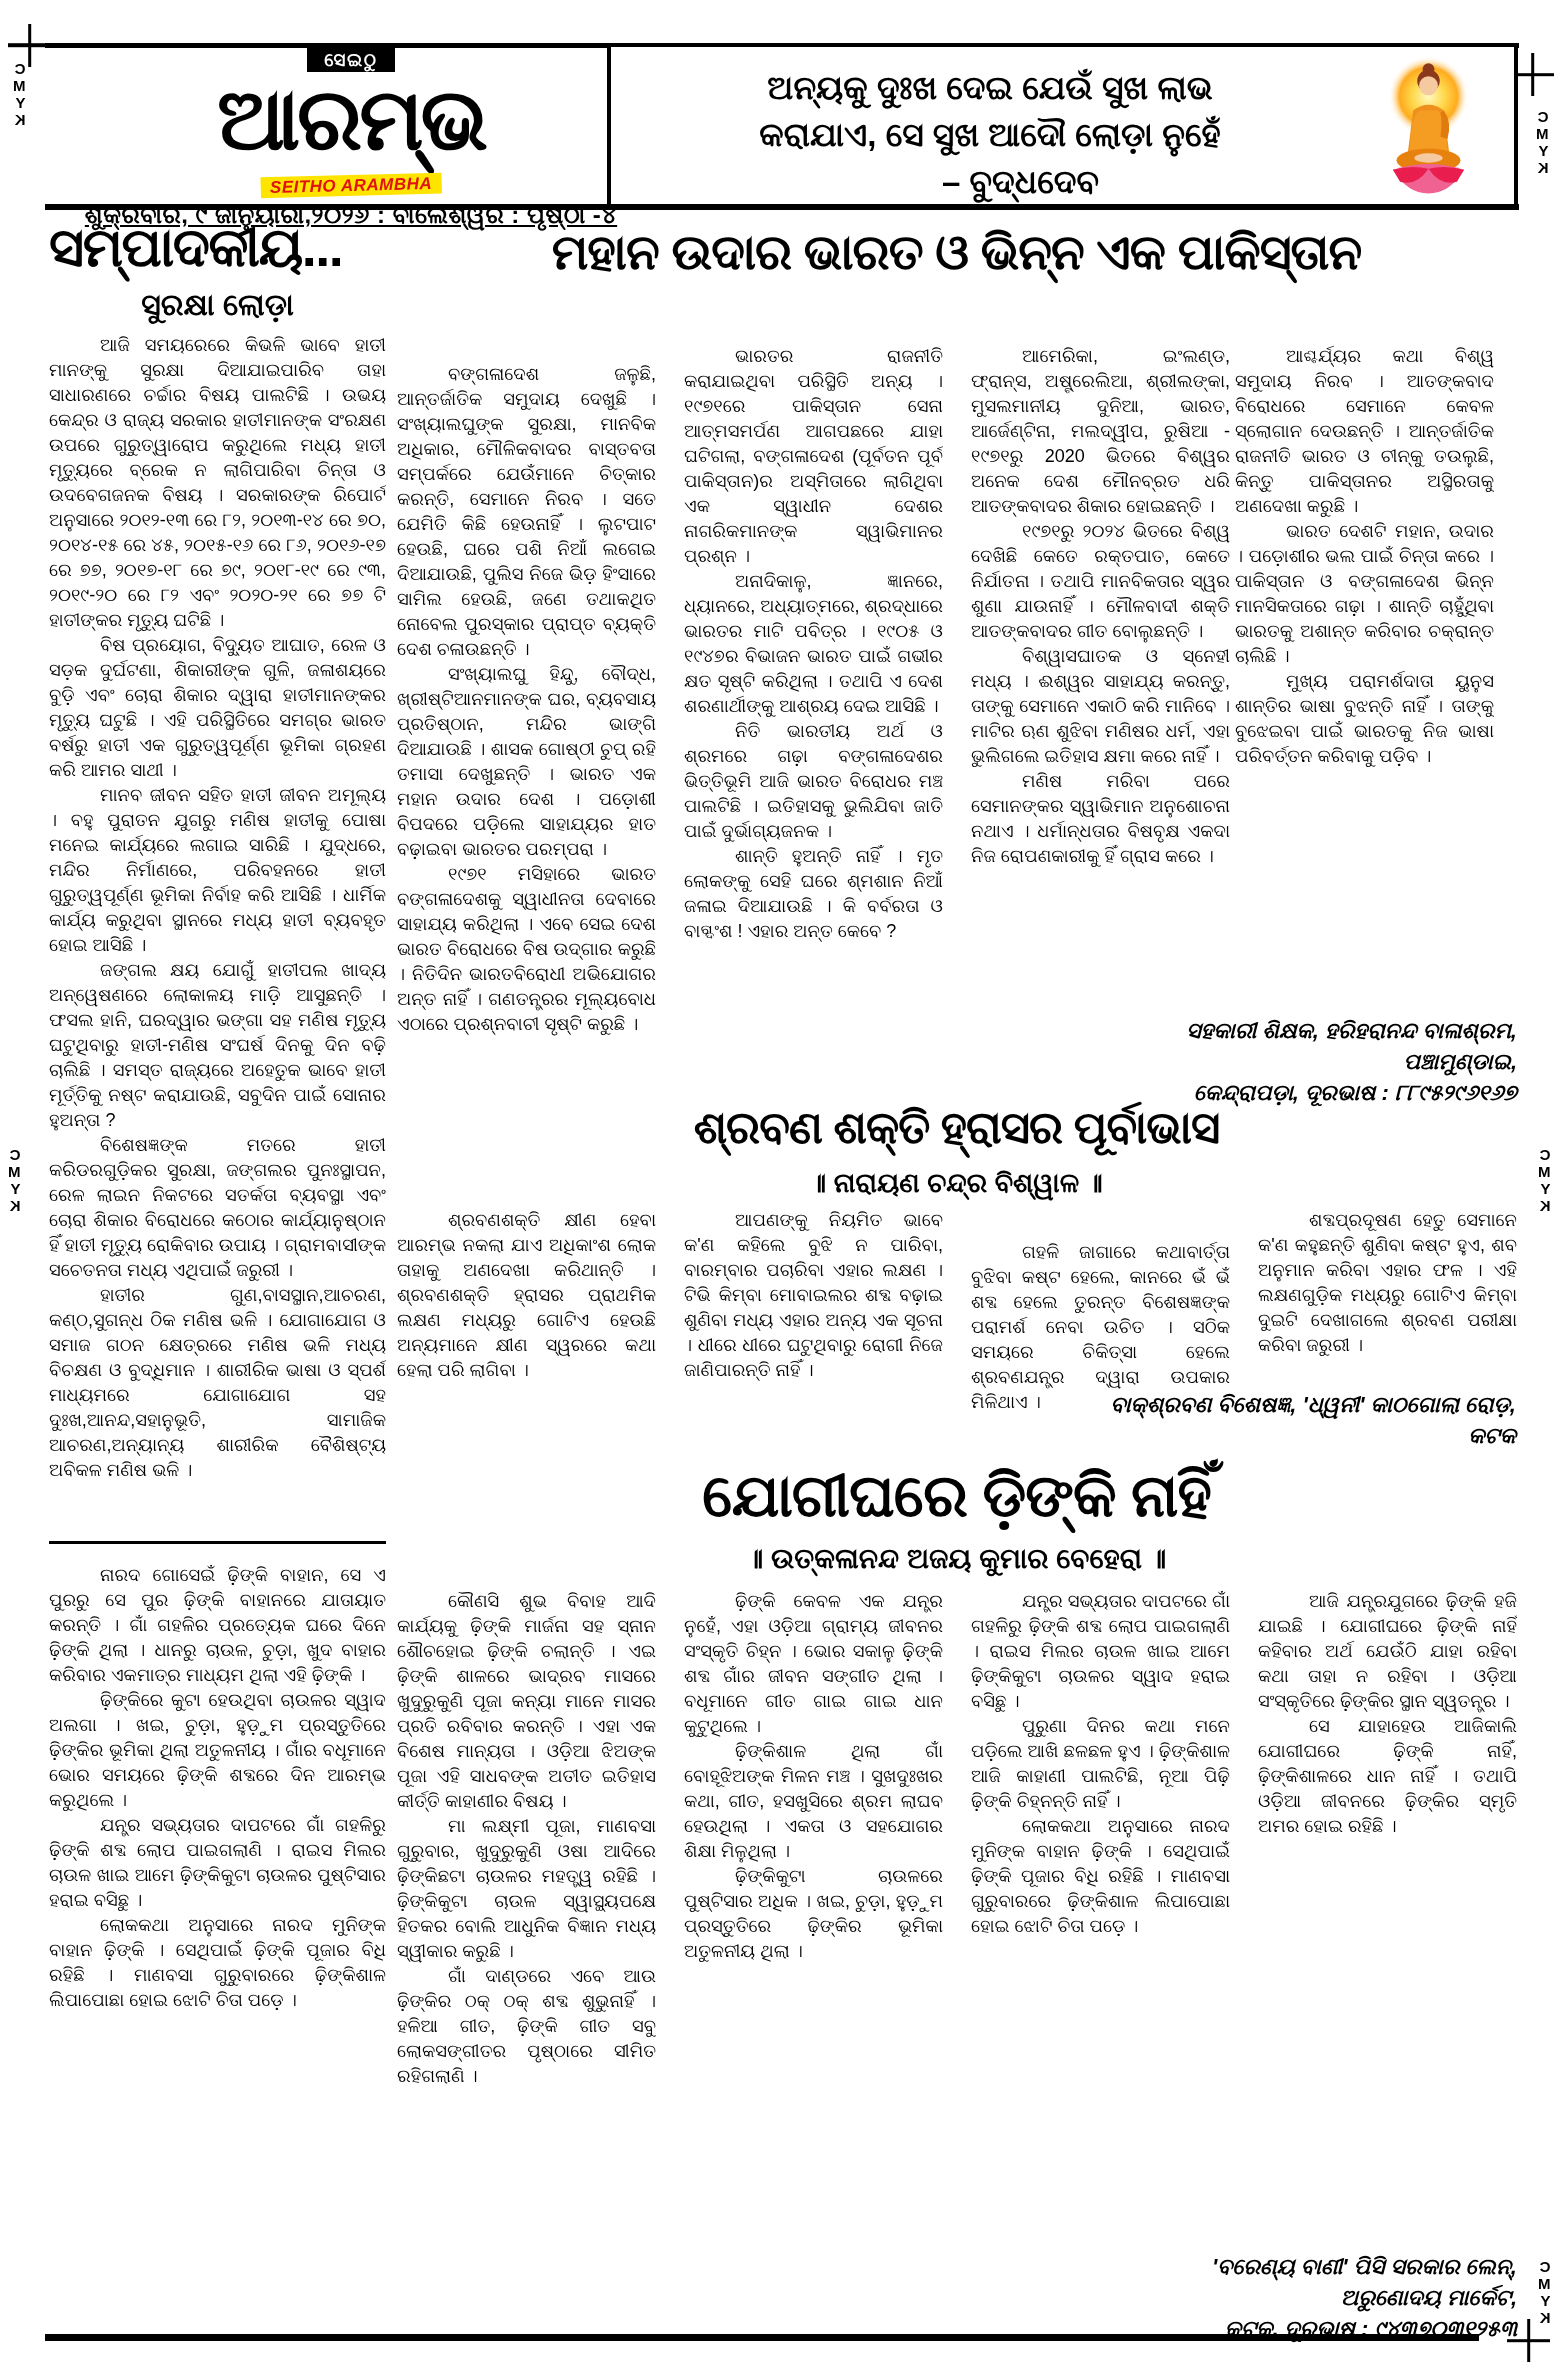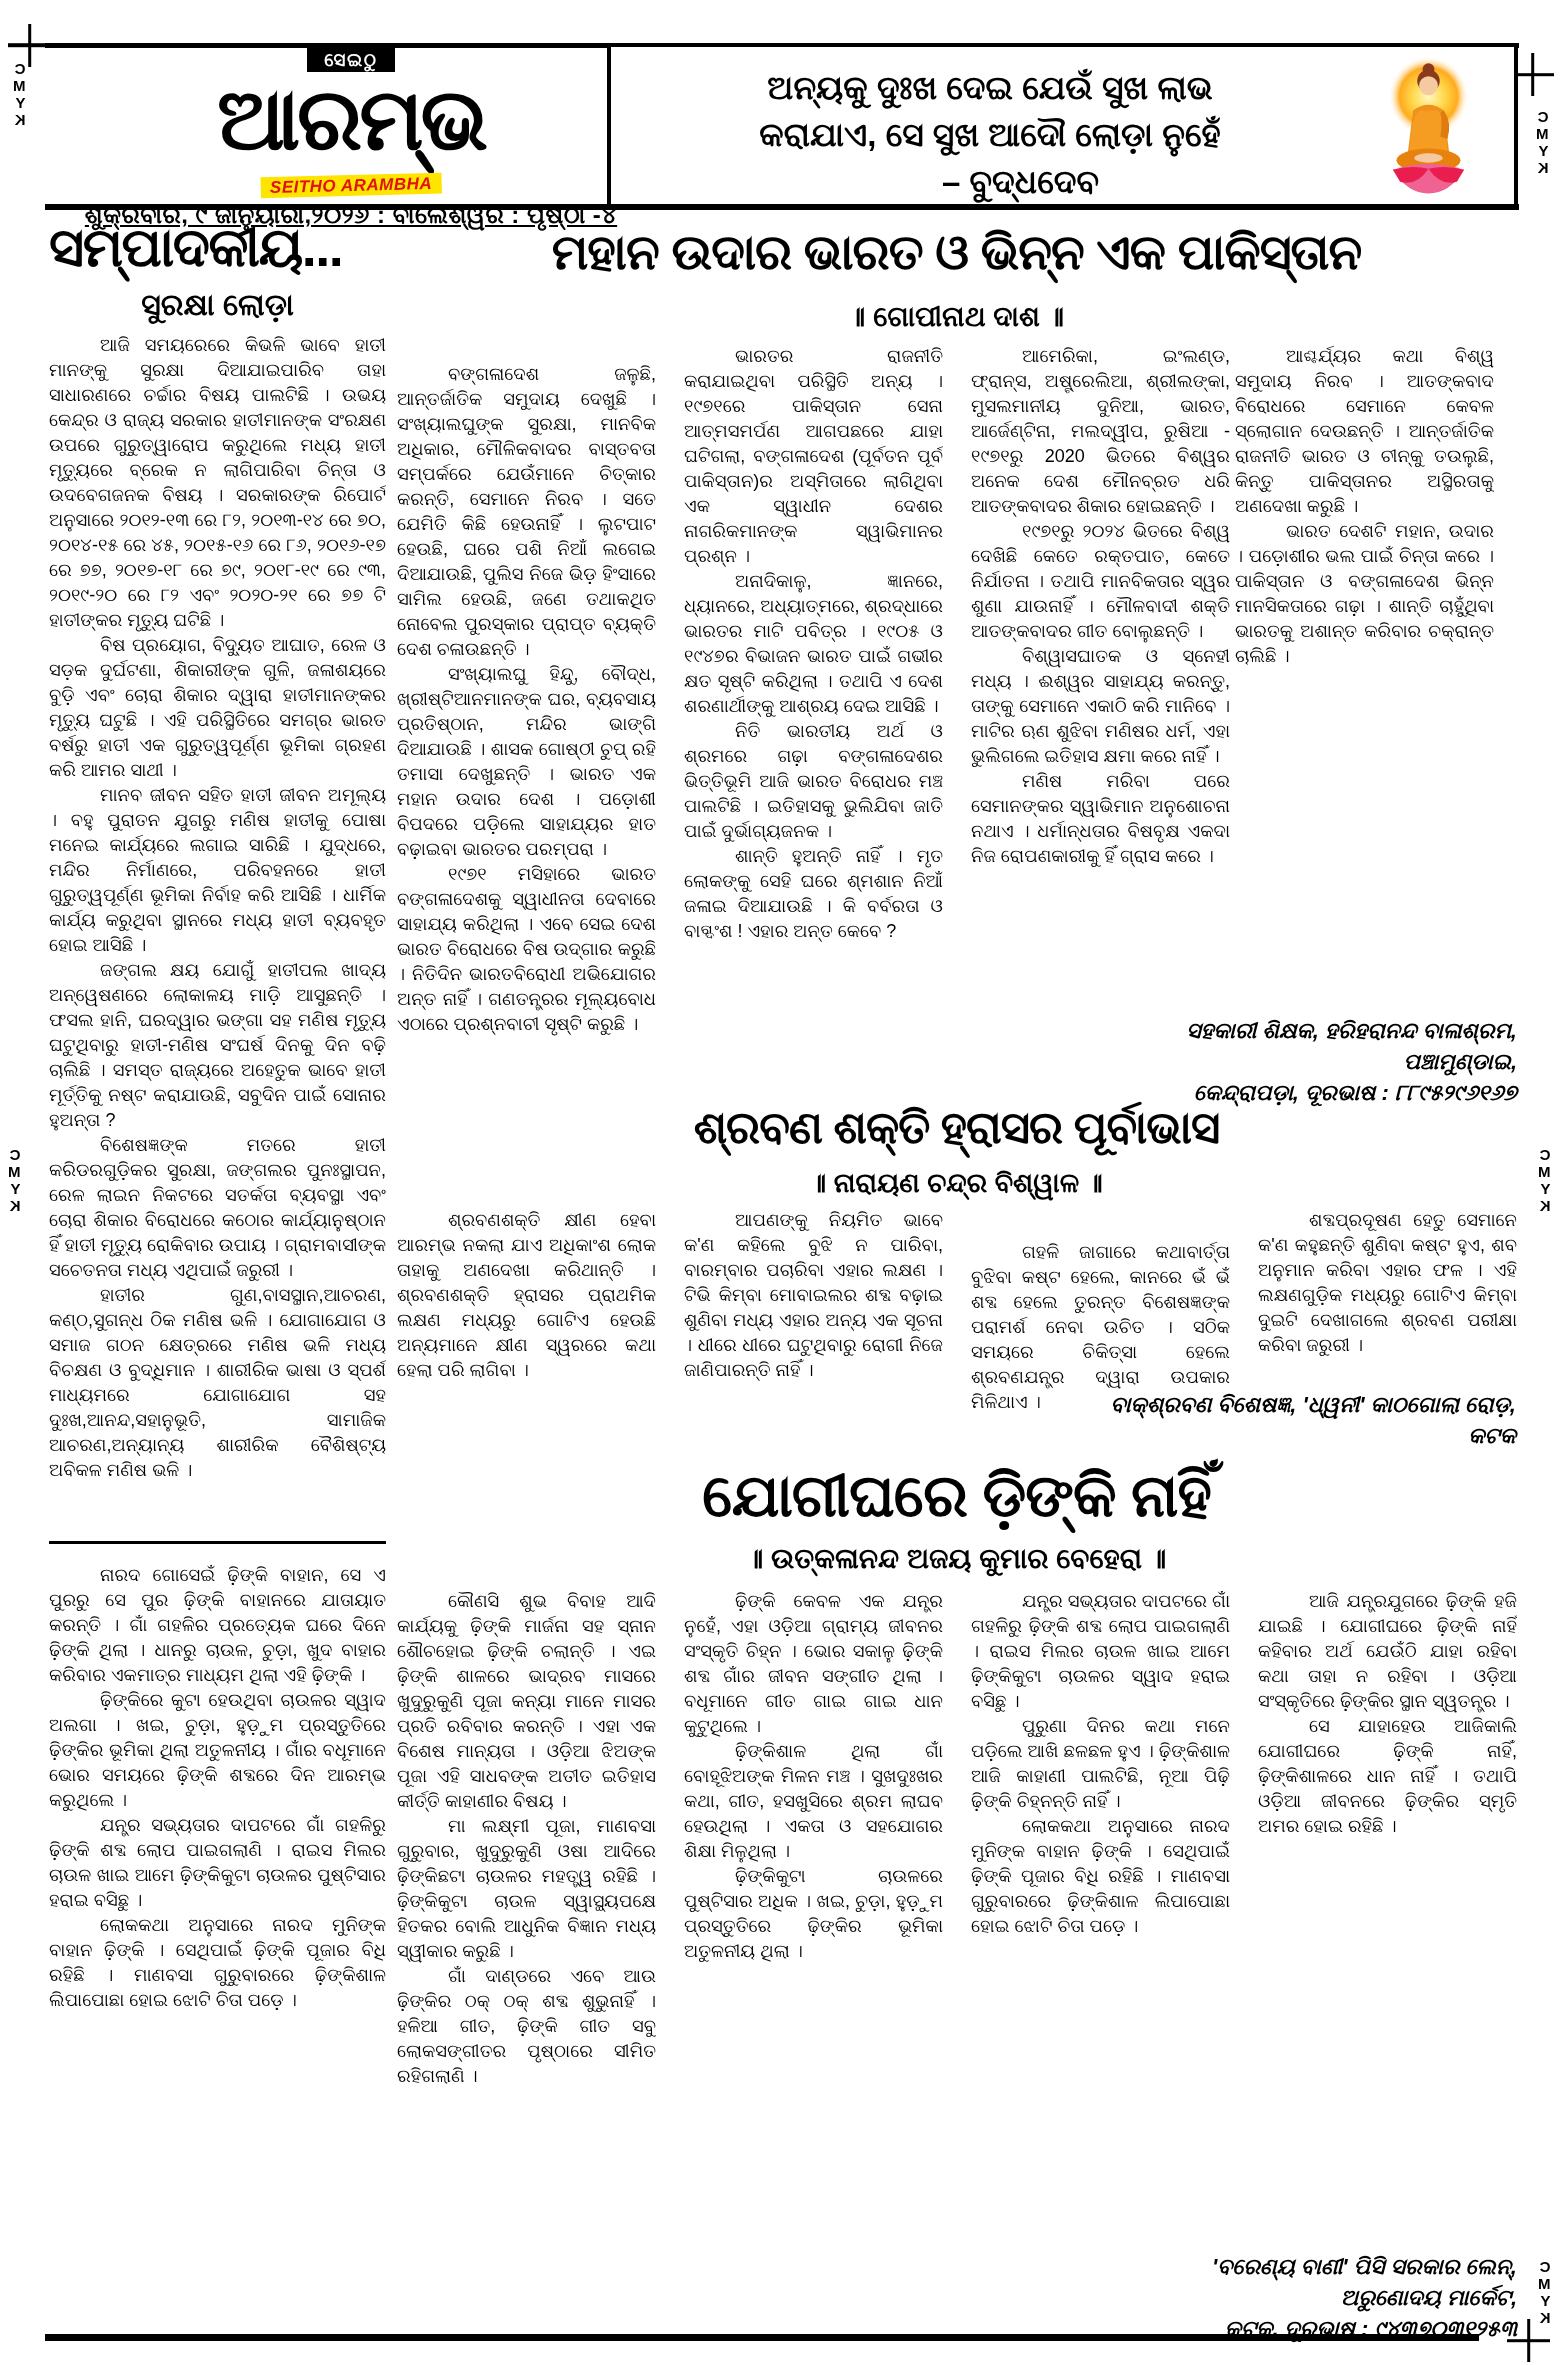--- a/index.html
+++ b/index.html
@@ -120,41 +120,41 @@
   <div class="rule" style="left:49px;top:1541px;width:337px;height:3.1px;"></div>
 
   <div class="bodytext" style="left:49px;top:1563px;width:337px;height:766px;">
       <p class="para">ନାରଦ ଗୋସେଇଁ ଢ଼ିଙ୍କି ବାହାନ, ସେ ଏ ପୁରରୁ ସେ ପୁର ଢ଼ିଙ୍କି ବାହାନରେ ଯାତାୟାତ କରନ୍ତି । ଗାଁ ଗହଳିର ପ୍ରତ୍ୟେକ ଘରେ ଦିନେ ଢ଼ିଙ୍କି ଥିଲା । ଧାନରୁ ଚାଉଳ, ଚୁଡ଼ା, ଖୁଦ ବାହାର କରିବାର ଏକମାତ୍ର ମାଧ୍ୟମ ଥିଲା ଏହି ଢ଼ିଙ୍କି ।</p>
       <p class="para">ଢ଼ିଙ୍କିରେ କୁଟା ହେଉଥିବା ଚାଉଳର ସ୍ୱାଦ ଅଲଗା । ଖଇ, ଚୁଡ଼ା, ହୁଡ଼ୁମ ପ୍ରସ୍ତୁତିରେ ଢ଼ିଙ୍କିର ଭୂମିକା ଥିଲା ଅତୁଳନୀୟ । ଗାଁର ବଧୂମାନେ ଭୋର ସମୟରେ ଢ଼ିଙ୍କି ଶବ୍ଦରେ ଦିନ ଆରମ୍ଭ କରୁଥିଲେ ।</p>
       <p class="para">ଯନ୍ତ୍ର ସଭ୍ୟତାର ଦାପଟରେ ଗାଁ ଗହଳିରୁ ଢ଼ିଙ୍କି ଶବ୍ଦ ଲୋପ ପାଇଗଲାଣି । ରାଇସ ମିଲର ଚାଉଳ ଖାଇ ଆମେ ଢ଼ିଙ୍କିକୁଟା ଚାଉଳର ପୁଷ୍ଟିସାର ହରାଇ ବସିଛୁ ।</p>
       <p class="para">ଲୋକକଥା ଅନୁସାରେ ନାରଦ ମୁନିଙ୍କ ବାହାନ ଢ଼ିଙ୍କି । ସେଥିପାଇଁ ଢ଼ିଙ୍କି ପୂଜାର ବିଧି ରହିଛି । ମାଣବସା ଗୁରୁବାରରେ ଢ଼ିଙ୍କିଶାଳ ଲିପାପୋଛା ହୋଇ ଝୋଟି ଚିତା ପଡ଼େ ।</p>
     </div>
 
   <div class="headline" style="top:224px;font-size:49px;">ମହାନ ଉଦାର ଭାରତ ଓ ଭିନ୍ନ ଏକ ପାକିସ୍ତାନ</div>
-  <div class="byline" style="top:301px;font-size:28px;">॥ ଗୋପୀନାଥ ଦାଶ ॥</div>
   <div class="bodytext" style="left:397px;top:362px;width:259px;height:748px;">
       <p class="para">ବଙ୍ଗଳାଦେଶ ଜଳୁଛି, ଆନ୍ତର୍ଜାତିକ ସମୁଦାୟ ଦେଖୁଛି । ସଂଖ୍ୟାଲଘୁଙ୍କ ସୁରକ୍ଷା, ମାନବିକ ଅଧିକାର, ମୌଳିକବାଦର ବାସ୍ତବତା ସମ୍ପର୍କରେ ଯେଉଁମାନେ ଚିତ୍କାର କରନ୍ତି, ସେମାନେ ନିରବ । ସତେ ଯେମିତି କିଛି ହେଉନାହିଁ । ଲୁଟପାଟ ହେଉଛି, ଘରେ ପଶି ନିଆଁ ଲଗେଇ ଦିଆଯାଉଛି, ପୁଲିସ ନିଜେ ଭିଡ଼ ହିଂସାରେ ସାମିଲ ହେଉଛି, ଜଣେ ତଥାକଥିତ ନୋବେଲ ପୁରସ୍କାର ପ୍ରାପ୍ତ ବ୍ୟକ୍ତି ଦେଶ ଚଳାଉଛନ୍ତି ।</p>
       <p class="para">ସଂଖ୍ୟାଲଘୁ ହିନ୍ଦୁ, ବୌଦ୍ଧ, ଖ୍ରୀଷ୍ଟିଆନମାନଙ୍କ ଘର, ବ୍ୟବସାୟ ପ୍ରତିଷ୍ଠାନ, ମନ୍ଦିର ଭାଙ୍ଗି ଦିଆଯାଉଛି । ଶାସକ ଗୋଷ୍ଠୀ ଚୁପ୍ ରହି ତମାସା ଦେଖୁଛନ୍ତି । ଭାରତ ଏକ ମହାନ ଉଦାର ଦେଶ । ପଡ଼ୋଶୀ ବିପଦରେ ପଡ଼ିଲେ ସାହାଯ୍ୟର ହାତ ବଢ଼ାଇବା ଭାରତର ପରମ୍ପରା ।</p>
       <p class="para">୧୯୭୧ ମସିହାରେ ଭାରତ ବଙ୍ଗଳାଦେଶକୁ ସ୍ୱାଧୀନତା ଦେବାରେ ସାହାଯ୍ୟ କରିଥିଲା । ଏବେ ସେଇ ଦେଶ ଭାରତ ବିରୋଧରେ ବିଷ ଉଦ୍‌ଗାର କରୁଛି । ନିତିଦିନ ଭାରତବିରୋଧୀ ଅଭିଯୋଗର ଅନ୍ତ ନାହିଁ । ଗଣତନ୍ତ୍ରର ମୂଲ୍ୟବୋଧ ଏଠାରେ ପ୍ରଶ୍ନବାଚୀ ସୃଷ୍ଟି କରୁଛି ।</p>
     </div>
   <div class="bodytext" style="left:684px;top:344px;width:259px;height:748px;">
       <p class="para">ଭାରତର ରାଜନୀତି କରାଯାଇଥିବା ପରିସ୍ଥିତି ଅନ୍ୟ । ୧୯୭୧ରେ ପାକିସ୍ତାନ ସେନା ଆତ୍ମସମର୍ପଣ ଆଗପଛରେ ଯାହା ଘଟିଗଲା, ବଙ୍ଗଳାଦେଶ (ପୂର୍ବତନ ପୂର୍ବ ପାକିସ୍ତାନ)ର ଅସ୍ମିତାରେ ଲାଗିଥିବା ଏକ ସ୍ୱାଧୀନ ଦେଶର ନାଗରିକମାନଙ୍କ ସ୍ୱାଭିମାନର ପ୍ରଶ୍ନ ।</p>
       <p class="para">ଅନାଦିକାଳୁ, ଜ୍ଞାନରେ, ଧ୍ୟାନରେ, ଅଧ୍ୟାତ୍ମରେ, ଶ୍ରଦ୍ଧାରେ ଭାରତର ମାଟି ପବିତ୍ର । ୧୯୦୫ ଓ ୧୯୪୭ର ବିଭାଜନ ଭାରତ ପାଇଁ ଗଭୀର କ୍ଷତ ସୃଷ୍ଟି କରିଥିଲା । ତଥାପି ଏ ଦେଶ ଶରଣାର୍ଥୀଙ୍କୁ ଆଶ୍ରୟ ଦେଇ ଆସିଛି ।</p>
       <p class="para">ନିତି ଭାରତୀୟ ଅର୍ଥ ଓ ଶ୍ରମରେ ଗଢ଼ା ବଙ୍ଗଳାଦେଶର ଭିତ୍ତିଭୂମି ଆଜି ଭାରତ ବିରୋଧର ମଞ୍ଚ ପାଲଟିଛି । ଇତିହାସକୁ ଭୁଲିଯିବା ଜାତି ପାଇଁ ଦୁର୍ଭାଗ୍ୟଜନକ ।</p>
       <p class="para">ଶାନ୍ତି ହୁଅନ୍ତି ନାହିଁ । ମୃତ ଲୋକଙ୍କୁ ସେହି ଘରେ ଶ୍ମଶାନ ନିଆଁ ଜଳାଇ ଦିଆଯାଉଛି । କି ବର୍ବରତା ଓ ବାଗ୍ଦଂଶ ! ଏହାର ଅନ୍ତ କେବେ ?</p>
     </div>
   <div class="bodytext" style="left:971px;top:344px;width:259px;height:748px;">
       <p class="para">ଆମେରିକା, ଇଂଲଣ୍ଡ, ଫ୍ରାନ୍ସ, ଅଷ୍ଟ୍ରେଲିଆ, ଶ୍ରୀଲଙ୍କା, ମୁସଲମାନୀୟ ଦୁନିଆ, ଭାରତ, ଆର୍ଜେଣ୍ଟିନା, ମଲଦ୍ୱୀପ, ରୁଷିଆ - ୧୯୭୧ରୁ 2020 ଭିତରେ ବିଶ୍ୱର ଅନେକ ଦେଶ ମୌନବ୍ରତ ଧରି ଆତଙ୍କବାଦର ଶିକାର ହୋଇଛନ୍ତି ।</p>
       <p class="para">୧୯୭୧ରୁ ୨୦୨୪ ଭିତରେ ବିଶ୍ୱ ଦେଖିଛି କେତେ ରକ୍ତପାତ, କେତେ ନିର୍ଯାତନା । ତଥାପି ମାନବିକତାର ସ୍ୱର ଶୁଣା ଯାଉନାହିଁ । ମୌଳବାଦୀ ଶକ୍ତି ଆତଙ୍କବାଦର ଗୀତ ବୋଲୁଛନ୍ତି ।</p>
       <p class="para">ବିଶ୍ୱାସଘାତକ ଓ ସ୍ନେହୀ ମଧ୍ୟ । ଈଶ୍ୱର ସାହାଯ୍ୟ କରନ୍ତୁ, ତାଙ୍କୁ ସେମାନେ ଏକାଠି କରି ମାନିବେ । ମାଟିର ଋଣ ଶୁଝିବା ମଣିଷର ଧର୍ମ, ଏହା ଭୁଲିଗଲେ ଇତିହାସ କ୍ଷମା କରେ ନାହିଁ ।</p>
       <p class="para">ମଣିଷ ମରିବା ପରେ ସେମାନଙ୍କର ସ୍ୱାଭିମାନ ଅନୁଶୋଚନା ନଥାଏ । ଧର୍ମାନ୍ଧତାର ବିଷବୃକ୍ଷ ଏକଦା ନିଜ ରୋପଣକାରୀକୁ ହିଁ ଗ୍ରାସ କରେ ।</p>
     </div>
   <div class="bodytext" style="left:1235px;top:344px;width:259px;height:661px;">
       <p class="para">ଆଶ୍ଚର୍ଯ୍ୟର କଥା ବିଶ୍ୱ ସମୁଦାୟ ନିରବ । ଆତଙ୍କବାଦ ବିରୋଧରେ ସେମାନେ କେବଳ ସ୍ଲୋଗାନ ଦେଉଛନ୍ତି । ଆନ୍ତର୍ଜାତିକ ରାଜନୀତି ଭାରତ ଓ ଚୀନ୍‌କୁ ତଉଲୁଛି, କିନ୍ତୁ ପାକିସ୍ତାନର ଅସ୍ଥିରତାକୁ ଅଣଦେଖା କରୁଛି ।</p>
       <p class="para">ଭାରତ ଦେଶଟି ମହାନ, ଉଦାର । ପଡ଼ୋଶୀର ଭଲ ପାଇଁ ଚିନ୍ତା କରେ । ପାକିସ୍ତାନ ଓ ବଙ୍ଗଳାଦେଶ ଭିନ୍ନ ମାନସିକତାରେ ଗଢ଼ା । ଶାନ୍ତି ଚାହୁଁଥିବା ଭାରତକୁ ଅଶାନ୍ତ କରିବାର ଚକ୍ରାନ୍ତ ଚାଲିଛି ।</p>
+      <p class="para">ମୁଖ୍ୟ ପରାମର୍ଶଦାତା ୟୁନୁସ ଶାନ୍ତିର ଭାଷା ବୁଝନ୍ତି ନାହିଁ । ତାଙ୍କୁ ବୁଝେଇବା ପାଇଁ ଭାରତକୁ ନିଜ ଭାଷା ପରିବର୍ତ୍ତନ କରିବାକୁ ପଡ଼ିବ ।</p>
     </div>
   <div class="sig" style="left:1153px;top:1015px;width:364px;">
       <div>ସହକାରୀ ଶିକ୍ଷକ, ହରିହରାନନ୍ଦ ବାଳାଶ୍ରମ, ପଞ୍ଚାମୁଣ୍ଡାଇ,</div>
       <div>କେନ୍ଦ୍ରାପଡ଼ା, ଦୂରଭାଷ : ୮୮୯୫୨୯୬୧୬୭</div>
     </div>
 
   <div class="headline" style="top:1102px;font-size:45px;">ଶ୍ରବଣ ଶକ୍ତି ହ୍ରାସର ପୂର୍ବାଭାସ</div>
   <div class="byline" style="top:1168px;font-size:27px;">॥ ନାରାୟଣ ଚନ୍ଦ୍ର ବିଶ୍ୱାଳ ॥</div>
   <div class="bodytext" style="left:397px;top:1208px;width:259px;height:226px;">
       <p class="para">ଶ୍ରବଣଶକ୍ତି କ୍ଷୀଣ ହେବା ଆରମ୍ଭ ନକଲା ଯାଏ ଅଧିକାଂଶ ଲୋକ ତାହାକୁ ଅଣଦେଖା କରିଥାନ୍ତି । ଶ୍ରବଣଶକ୍ତି ହ୍ରାସର ପ୍ରାଥମିକ ଲକ୍ଷଣ ମଧ୍ୟରୁ ଗୋଟିଏ ହେଉଛି ଅନ୍ୟମାନେ କ୍ଷୀଣ ସ୍ୱରରେ କଥା ହେଲା ପରି ଲାଗିବା ।</p>

